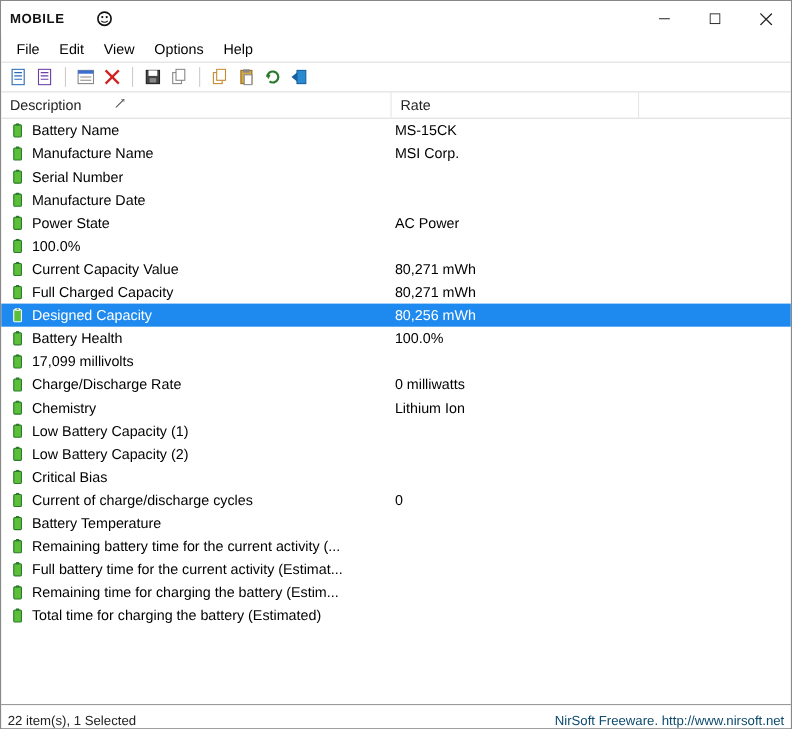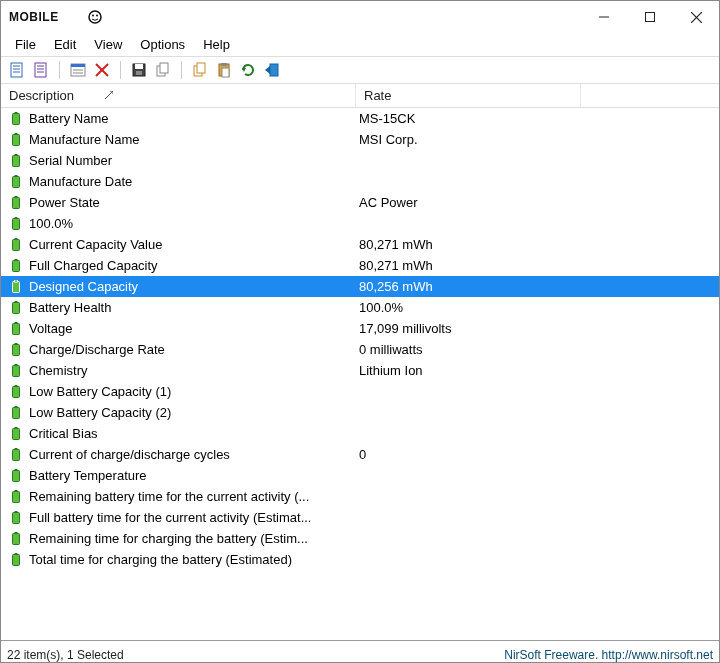--- a/index.html
+++ b/index.html
@@ -401,21 +401,20 @@
       <span class="desc">Battery Health</span>
       <span class="val">100.0%</span>
     </div>
     <div class="row">
       <span class="icon">
         <svg class="battery-svg" width="14" height="14" viewBox="0 0 14 14">
     <rect x="3.5" y="1.5" width="7" height="11" rx="1" fill="#5bbf3a" stroke="#2a7a2a" stroke-width="1"></rect>
     <rect x="5.5" y="0" width="3" height="2" fill="#2a7a2a"></rect>
   </svg>
       </span>
-      <span class="desc">Voltage</span>
       <span class="val">17,099 millivolts</span>
     </div>
     <div class="row">
       <span class="icon">
         <svg class="battery-svg" width="14" height="14" viewBox="0 0 14 14">
     <rect x="3.5" y="1.5" width="7" height="11" rx="1" fill="#5bbf3a" stroke="#2a7a2a" stroke-width="1"></rect>
     <rect x="5.5" y="0" width="3" height="2" fill="#2a7a2a"></rect>
   </svg>
       </span>
       <span class="desc">Charge/Discharge Rate</span>

